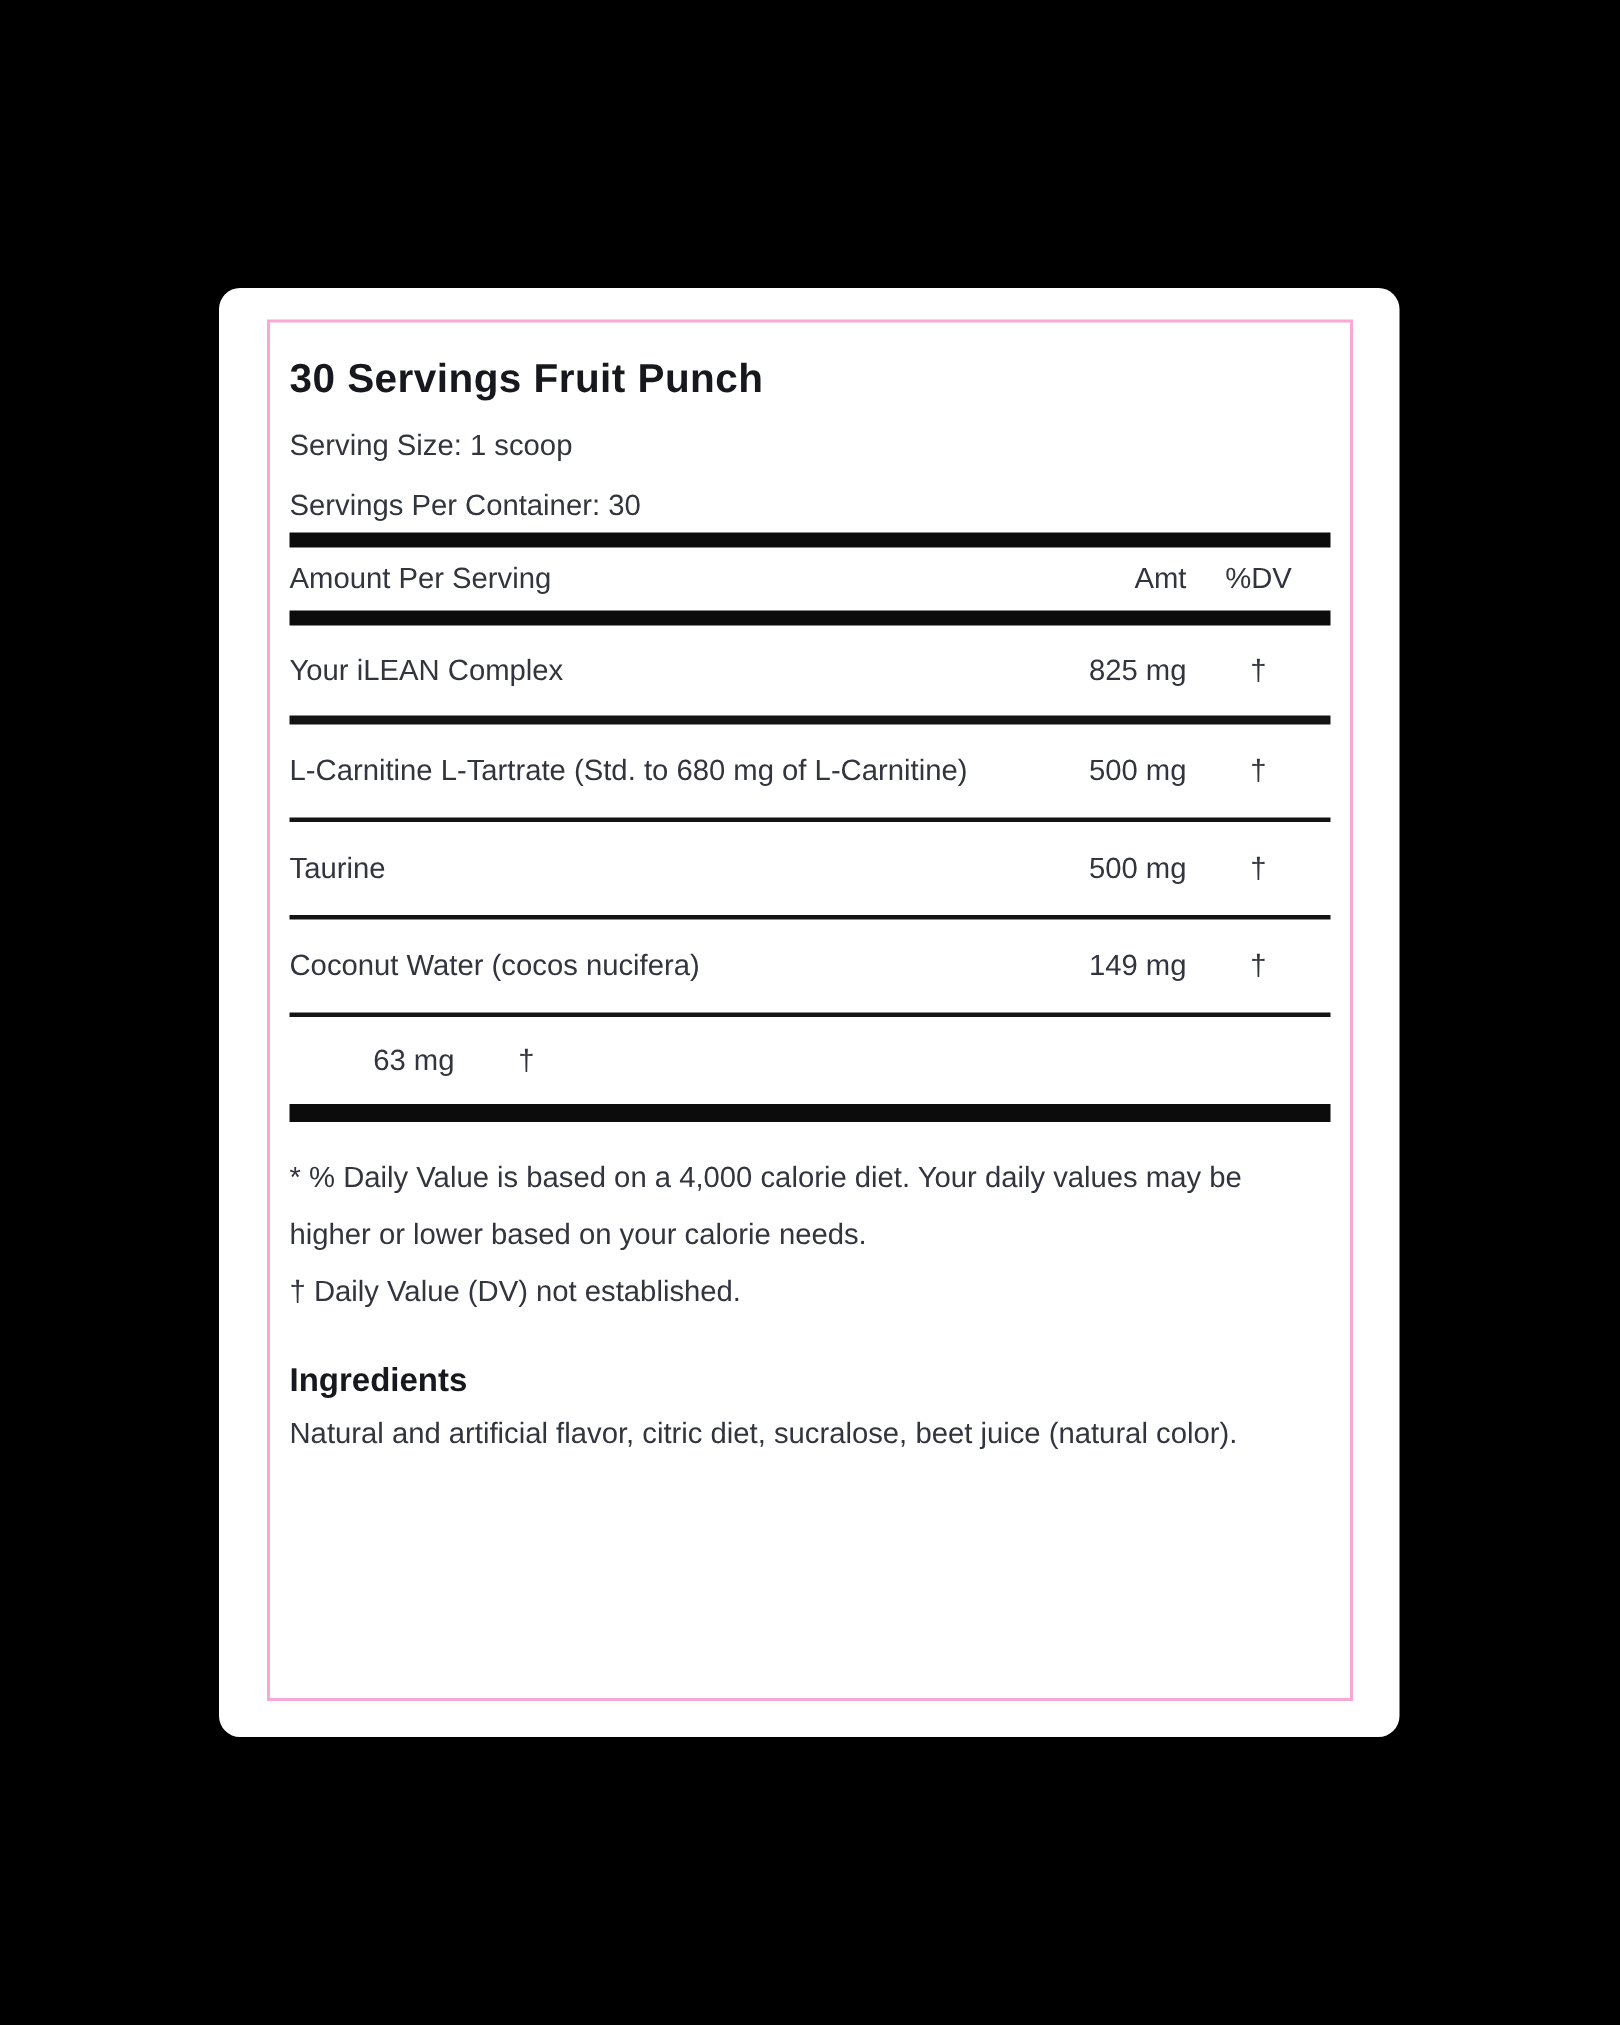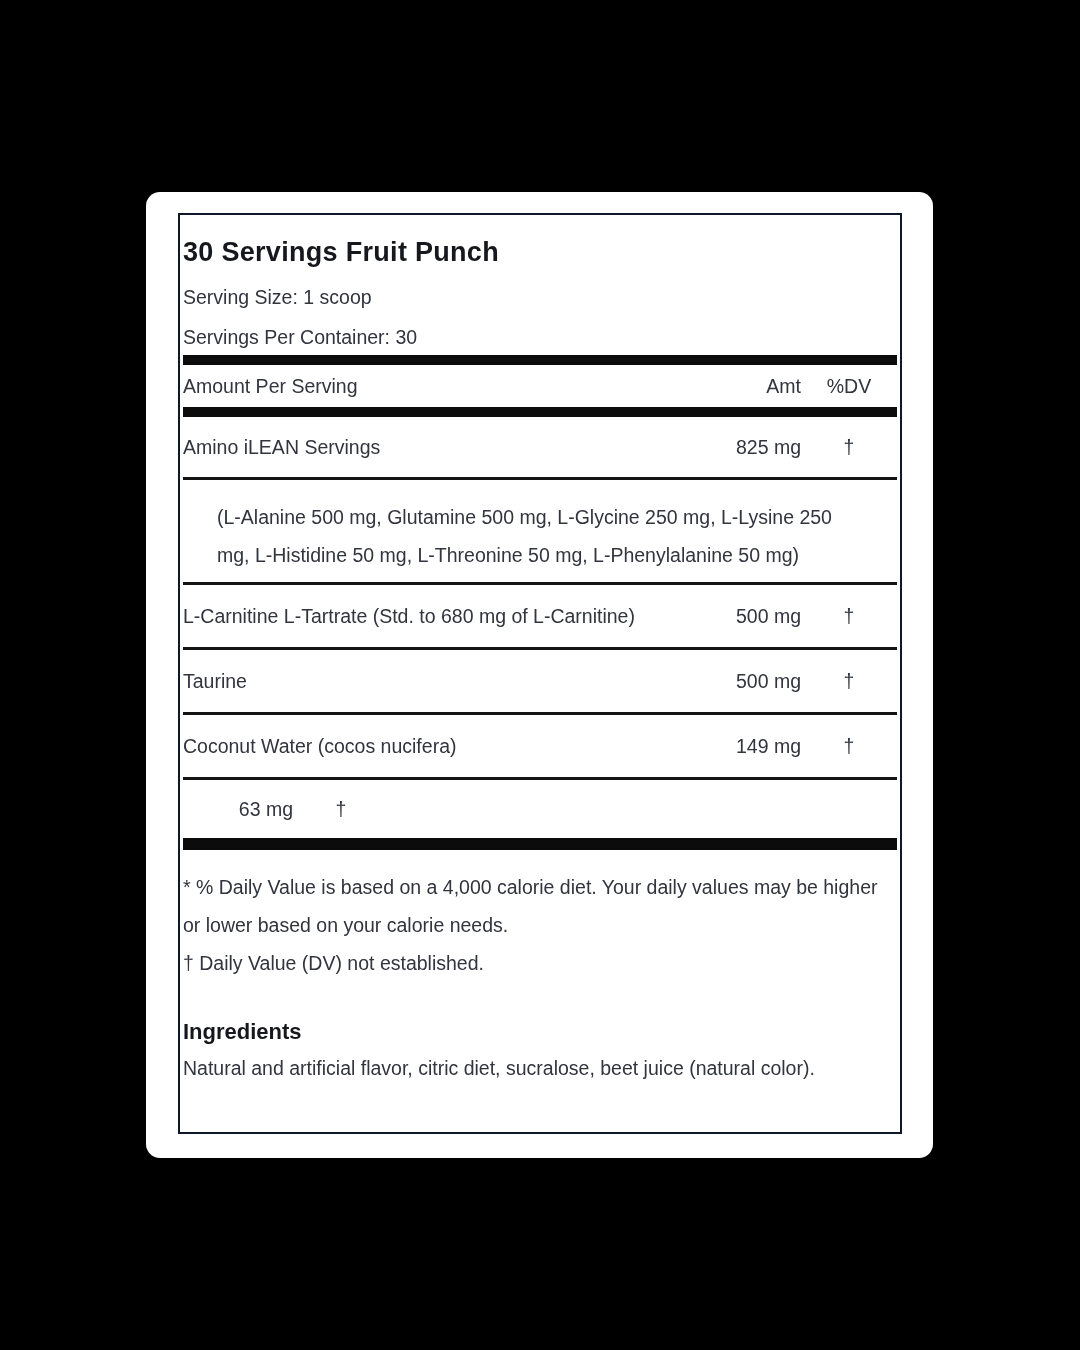--- a/index.html
+++ b/index.html
@@ -12,22 +12,22 @@
   .card {
     position: absolute;
     left: 146px; top: 192px;
     width: 787px; height: 966px;
     background: #ffffff;
     border-radius: 14px;
   }
   .facts-box {
     position: absolute;
     left: 32px; top: 21px; right: 31px; bottom: 24px;
-    border: 2px solid #0f172a;
-    padding: 0 3px;
+    border: 2px solid #f9a8d4;
+    padding: 0 13px;
     color: #32343e;
     background: #ffffff;
   }
   .title {
     margin-top: 22px;
     font-size: 27px;
     line-height: 30px;
     font-weight: 700;
     color: #17181d;
     letter-spacing: 0.3px;
@@ -74,21 +74,21 @@
     font-size: 19.5px;
     line-height: 38px;
   }
   .footnotes {
     margin-top: 18px;
     font-size: 19.5px;
     line-height: 38px;
   }
   .footnote { }
   .ingredients-heading {
-    margin-top: 36px;
+    margin-top: 26px;
     font-size: 22px;
     line-height: 28px;
     font-weight: 700;
     color: #17181d;
   }
   .ingredients-text {
     margin-top: 10px;
     font-size: 19.5px;
     line-height: 24px;
   }
@@ -108,28 +108,27 @@
 
     <div class="hdr-row">
       <div class="cell-name">Amount Per Serving</div>
       <div class="cell-amt">Amt</div>
       <div class="cell-dv">%DV</div>
     </div>
 
     <div class="bar" style="margin-top:0;"></div>
 
     <div class="ing-row row-h60">
-      <div class="cell-name">Amino iLEAN Servings</div>
+      <div class="cell-name">Your iLEAN Complex</div>
       <div class="cell-amt">825 mg</div>
       <div class="cell-dv">†</div>
     </div>
 
     <div class="sep"></div>
 
-    <div class="sub-detail">(L-Alanine 500 mg, Glutamine 500 mg, L-Glycine 250 mg, L-Lysine 250 mg, L-Histidine 50 mg, L-Threonine 50 mg, L-Phenylalanine 50 mg)</div>
 
     <div class="sep"></div>
 
     <div class="ing-row row-h62">
       <div class="cell-name">L-Carnitine L-Tartrate (Std. to 680 mg of L-Carnitine)</div>
       <div class="cell-amt">500 mg</div>
       <div class="cell-dv">†</div>
     </div>
 
     <div class="sep"></div>

